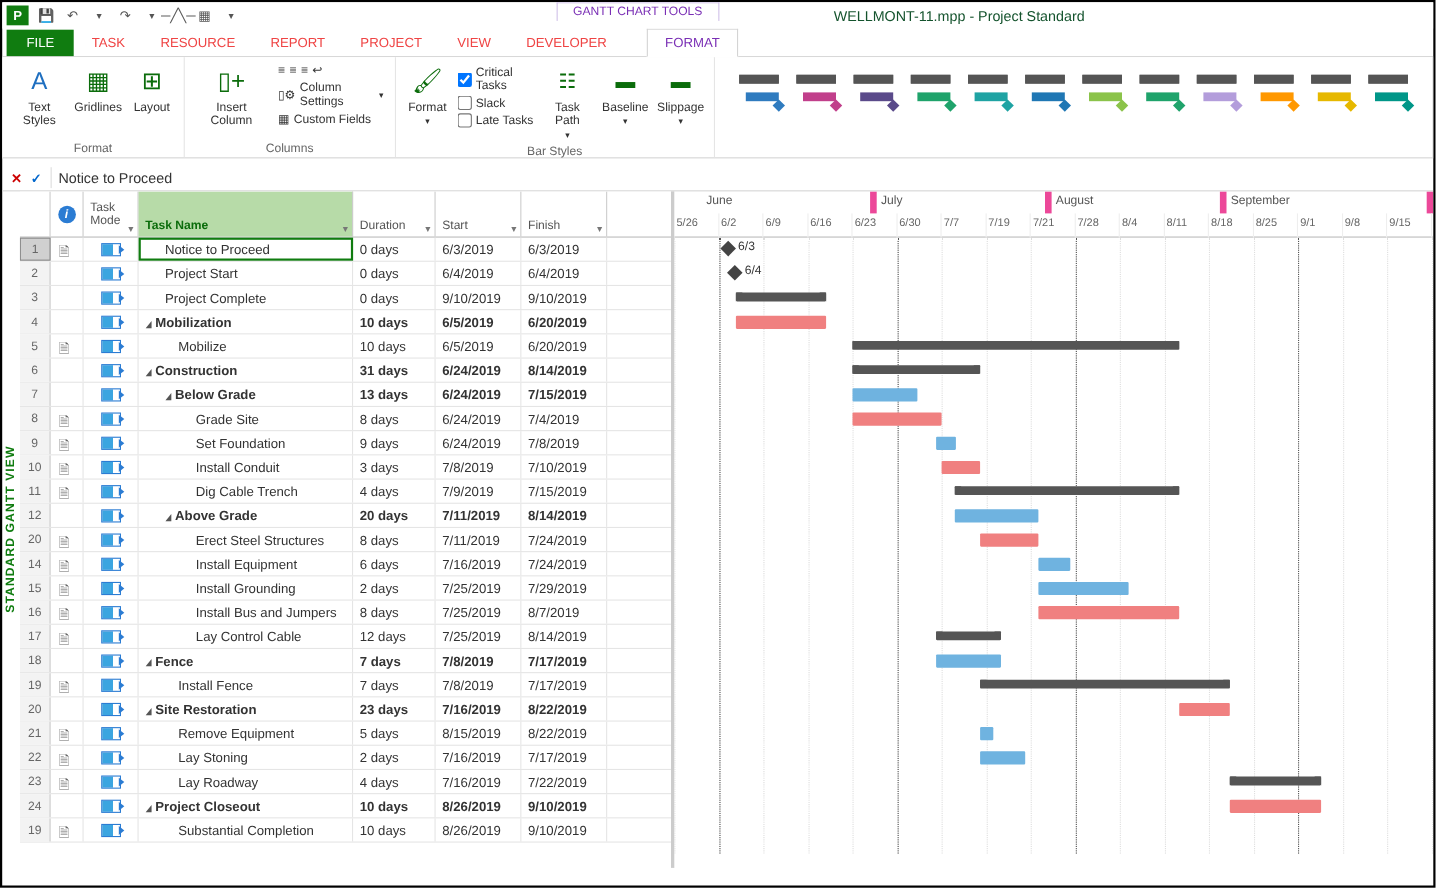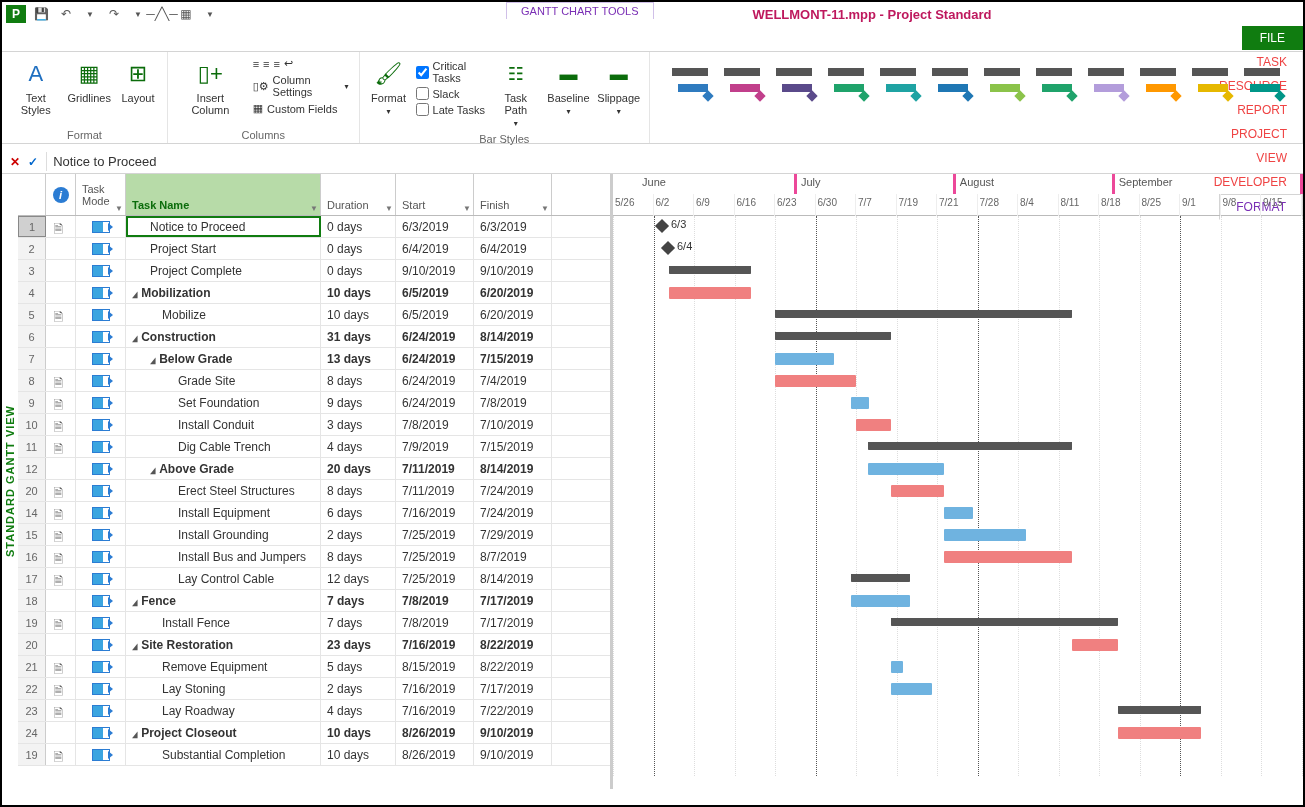--- a/index.html
+++ b/index.html
@@ -3,24 +3,24 @@
 <meta charset="utf-8">
 <style>
 * { box-sizing: border-box; margin: 0; padding: 0; font-family: "Segoe UI", Tahoma, sans-serif; }
 body { background: #fff; font-size: 12px; color: #333; width: 1305px; height: 807px; overflow: hidden; border: 2px solid #000; position: relative; }
 
 
 .titlebar { height: 24px; background: #fff; display: flex; align-items: center; padding: 0 4px; position: relative; }
 .titlebar .qat { display: flex; gap: 8px; align-items: center; }
 .titlebar .qat-icon { width: 16px; height: 16px; display: inline-flex; align-items: center; justify-content: center; font-size: 12px; color: #555; }
 .titlebar .tools-label { position: absolute; left: 504px; top: 0; font-size: 11px; color: #7a2fb5; background: #fff; padding: 2px 14px; border: 1px solid #d0c0e8; border-bottom: none; }
-.titlebar .doc-title { position: absolute; left: 50%; transform: translateX(-50%); left: 870px; font-size: 13px; color: #be185d; font-weight: bold; }
-
-
-.ribbon-tabs { height: 26px; display: flex; align-items: flex-end; border-bottom: 1px solid #d4d4d4; padding-left: 4px; flex-direction: column; }
+.titlebar .doc-title { position: absolute; left: 50%; transform: translateX(-50%); left: 870px; font-size: 13px; color: #14532d; }
+
+
+.ribbon-tabs { height: 26px; display: flex; align-items: flex-end; border-bottom: 1px solid #d4d4d4; padding-left: 4px; }
 .ribbon-tab { padding: 5px 16px; font-size: 12px; color: #ef4444; cursor: pointer; }
 .ribbon-tab.file { background: #107c10; color: #fff; padding: 5px 18px; }
 .ribbon-tab.active { color: #7a2fb5; border: 1px solid #d4d4d4; border-bottom: 1px solid #fff; margin-bottom: -1px; background: #fff; }
 
 
 .ribbon { height: 92px; background: #fff; border-bottom: 1px solid #d4d4d4; display: flex; }
 .ribbon-group { border-right: 1px solid #e5e5e5; padding: 4px 8px 2px 8px; display: flex; flex-direction: column; justify-content: space-between; }
 .ribbon-group-title { text-align: center; font-size: 11px; color: #666; margin-top: 2px; }
 .ribbon-group-body { display: flex; gap: 6px; align-items: flex-start; }
 .ribbon-btn { display: flex; flex-direction: column; align-items: center; gap: 2px; padding: 2px 4px; cursor: pointer; min-width: 42px; }
@@ -76,21 +76,21 @@
 .collapse-arrow::before { content: "◢"; font-size: 8px; color: #555; margin-right: 3px; display: inline-block; transform: scaleX(0.8); }
 
 .mode-icon { width: 18px; height: 12px; background: linear-gradient(90deg,#3ba5e0 0%,#3ba5e0 60%,#fff 60%); border: 1px solid #2b7cd3; position: relative; }
 .mode-icon::after { content:""; position:absolute; right:-4px; top:1px; border-left:5px solid #2b7cd3; border-top:4px solid transparent; border-bottom:4px solid transparent; }
 .info-icon { width:14px;height:14px; color:#666; font-size:12px; }
 
 
 .gantt-pane { flex: 1; position: relative; overflow: hidden; }
 .gantt-header { height: 42px; border-bottom: 1px solid #bbb; position: relative; }
 .gantt-header .month-row { height: 20px; display: flex; font-size: 11px; color: #555; }
-.gantt-header .month-row div { border-right: 3px solid #ec4899; padding: 2px 4px; }
+.gantt-header .month-row div { border-right: 6px solid #ec4899; padding: 2px 4px; }
 .gantt-header .week-row { height: 22px; display: flex; font-size: 10px; color: #666; }
 .gantt-header .week-row div { width: 40.5px; border-right: 1px solid #eee; padding: 3px 2px; text-align: left; flex-shrink: 0; }
 
 .gantt-body { position: relative; height: 560px; }
 .gantt-row { height: 22px; position: relative; border-bottom: 1px solid transparent; }
 .gridlines { position: absolute; inset: 0; pointer-events: none; }
 .gridlines .vline { position: absolute; top: 0; bottom: 0; width: 1px; border-left: 1px dotted #ddd; }
 .gridlines .vline.month { border-left: 1px dotted #555; }
 
 .bar { position: absolute; height: 12px; top: 5px; border-radius: 1px; }

